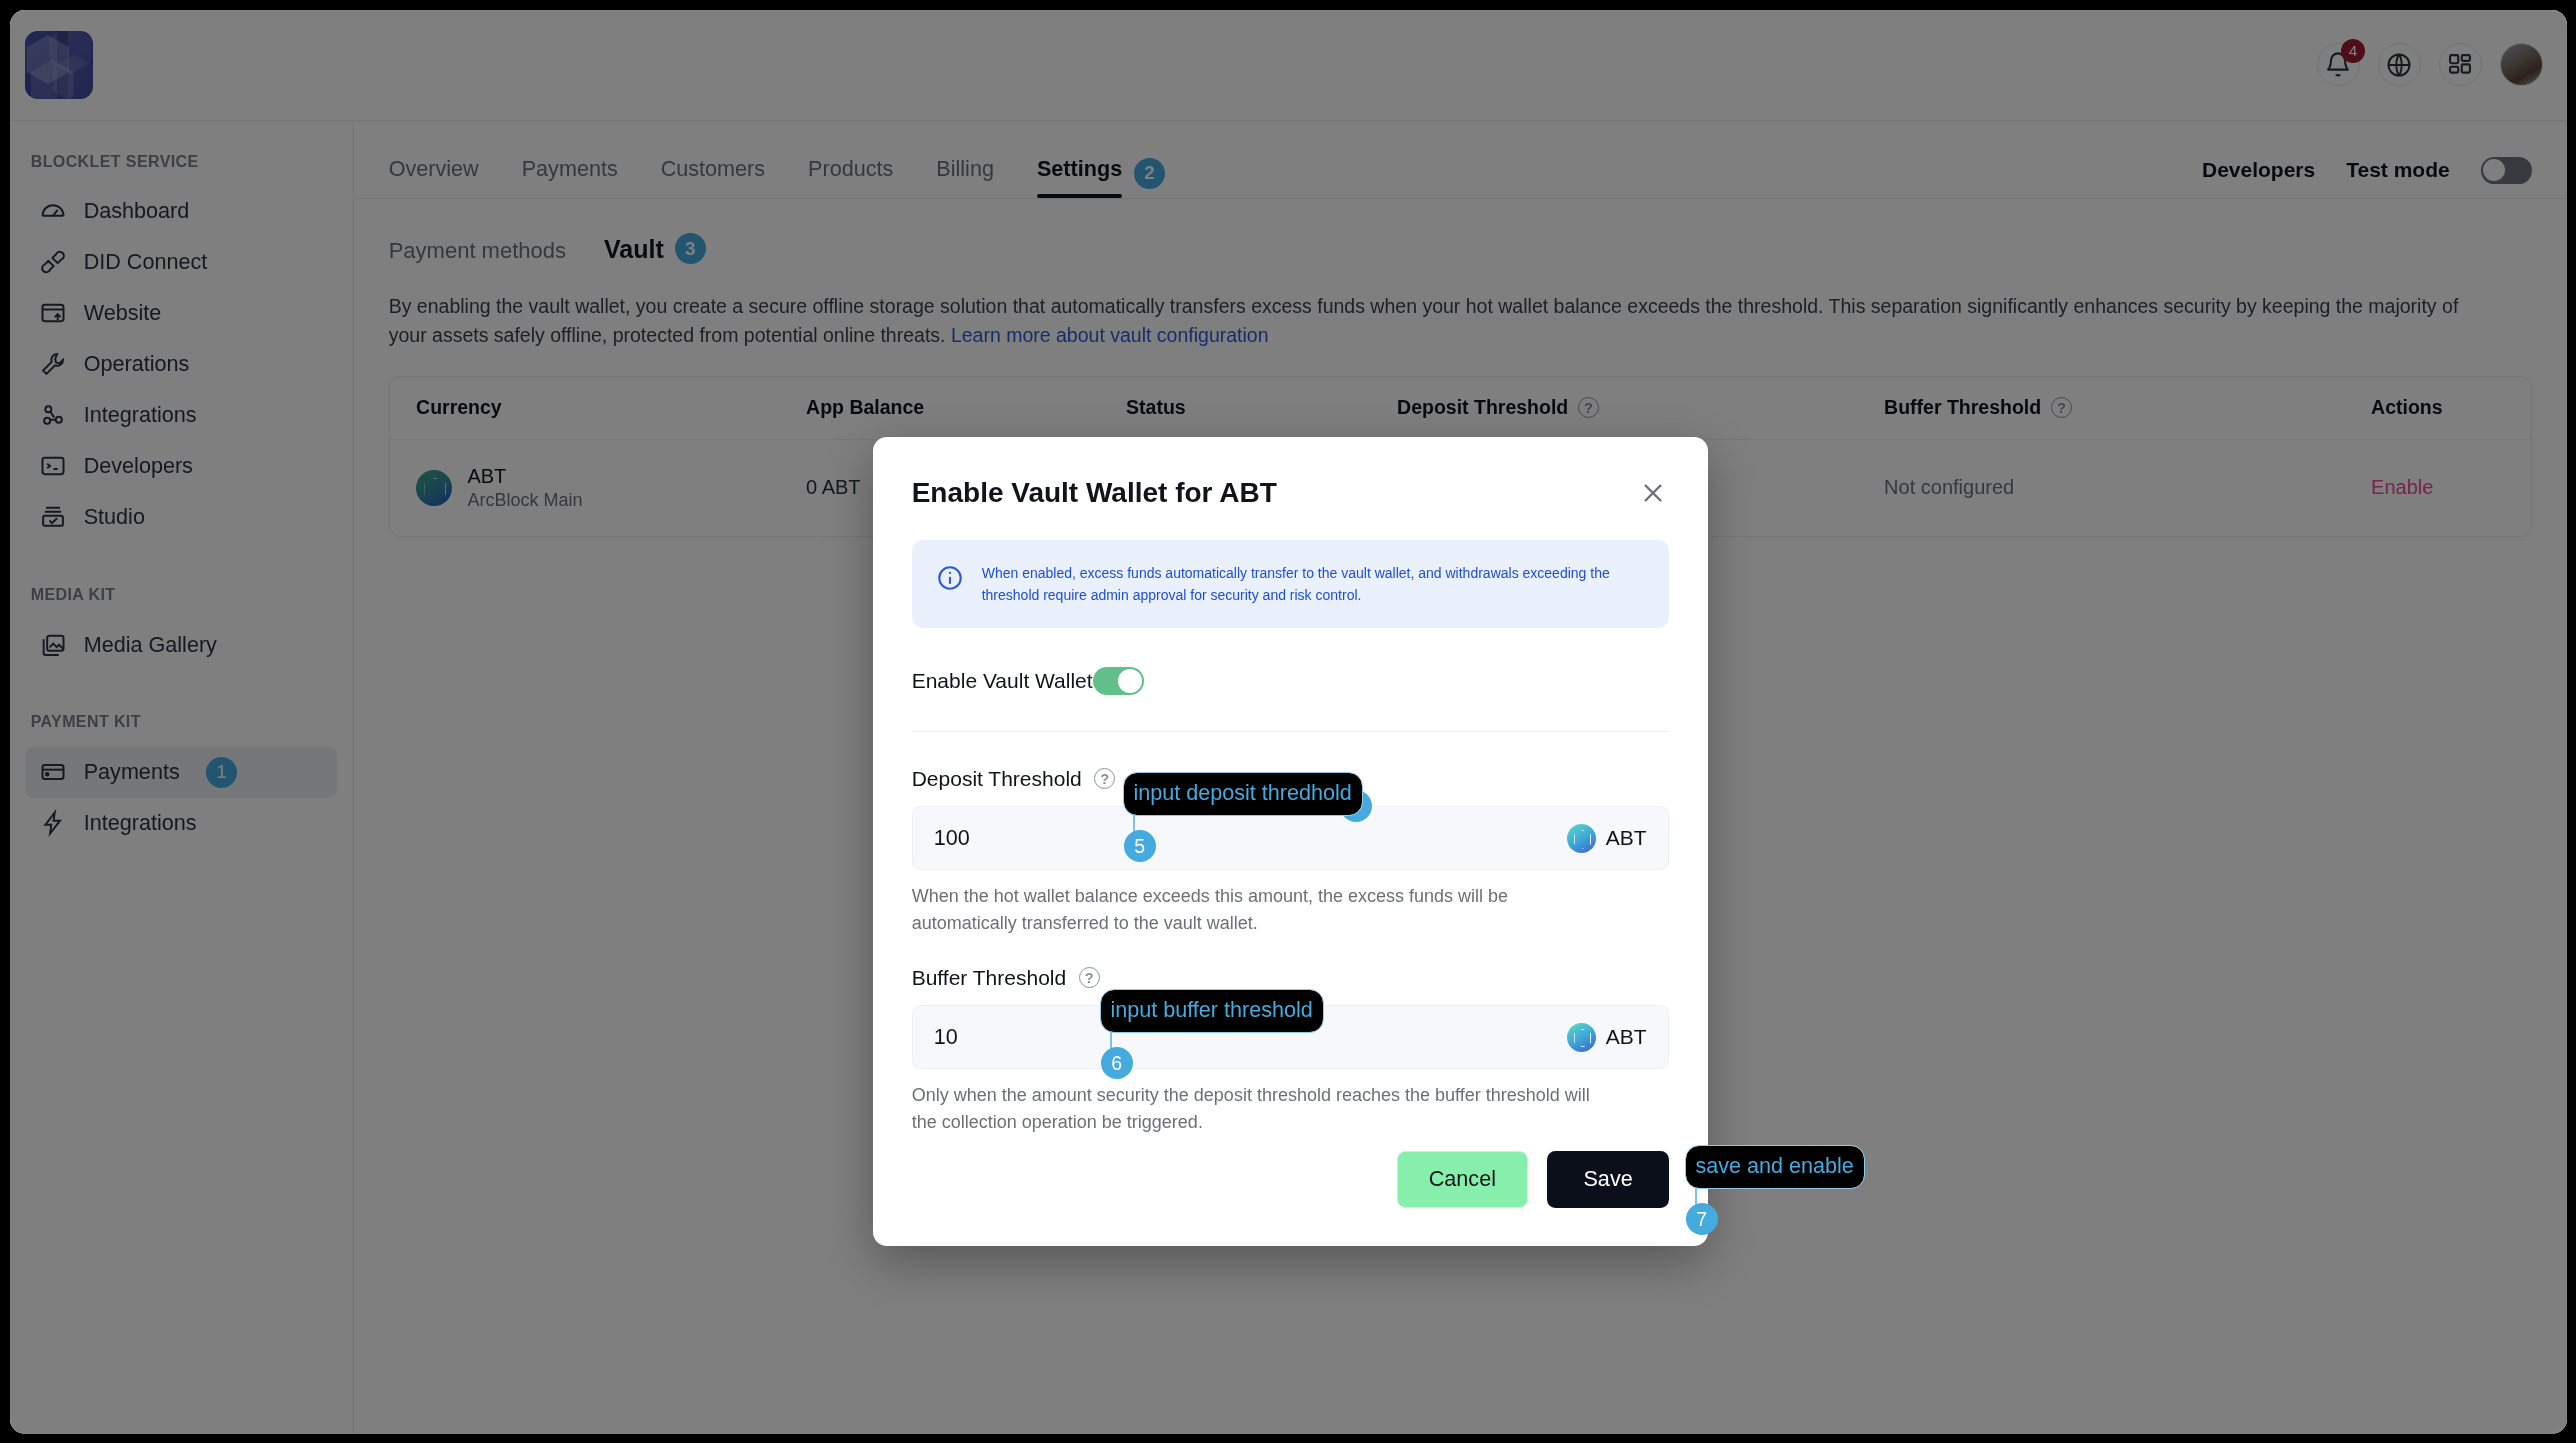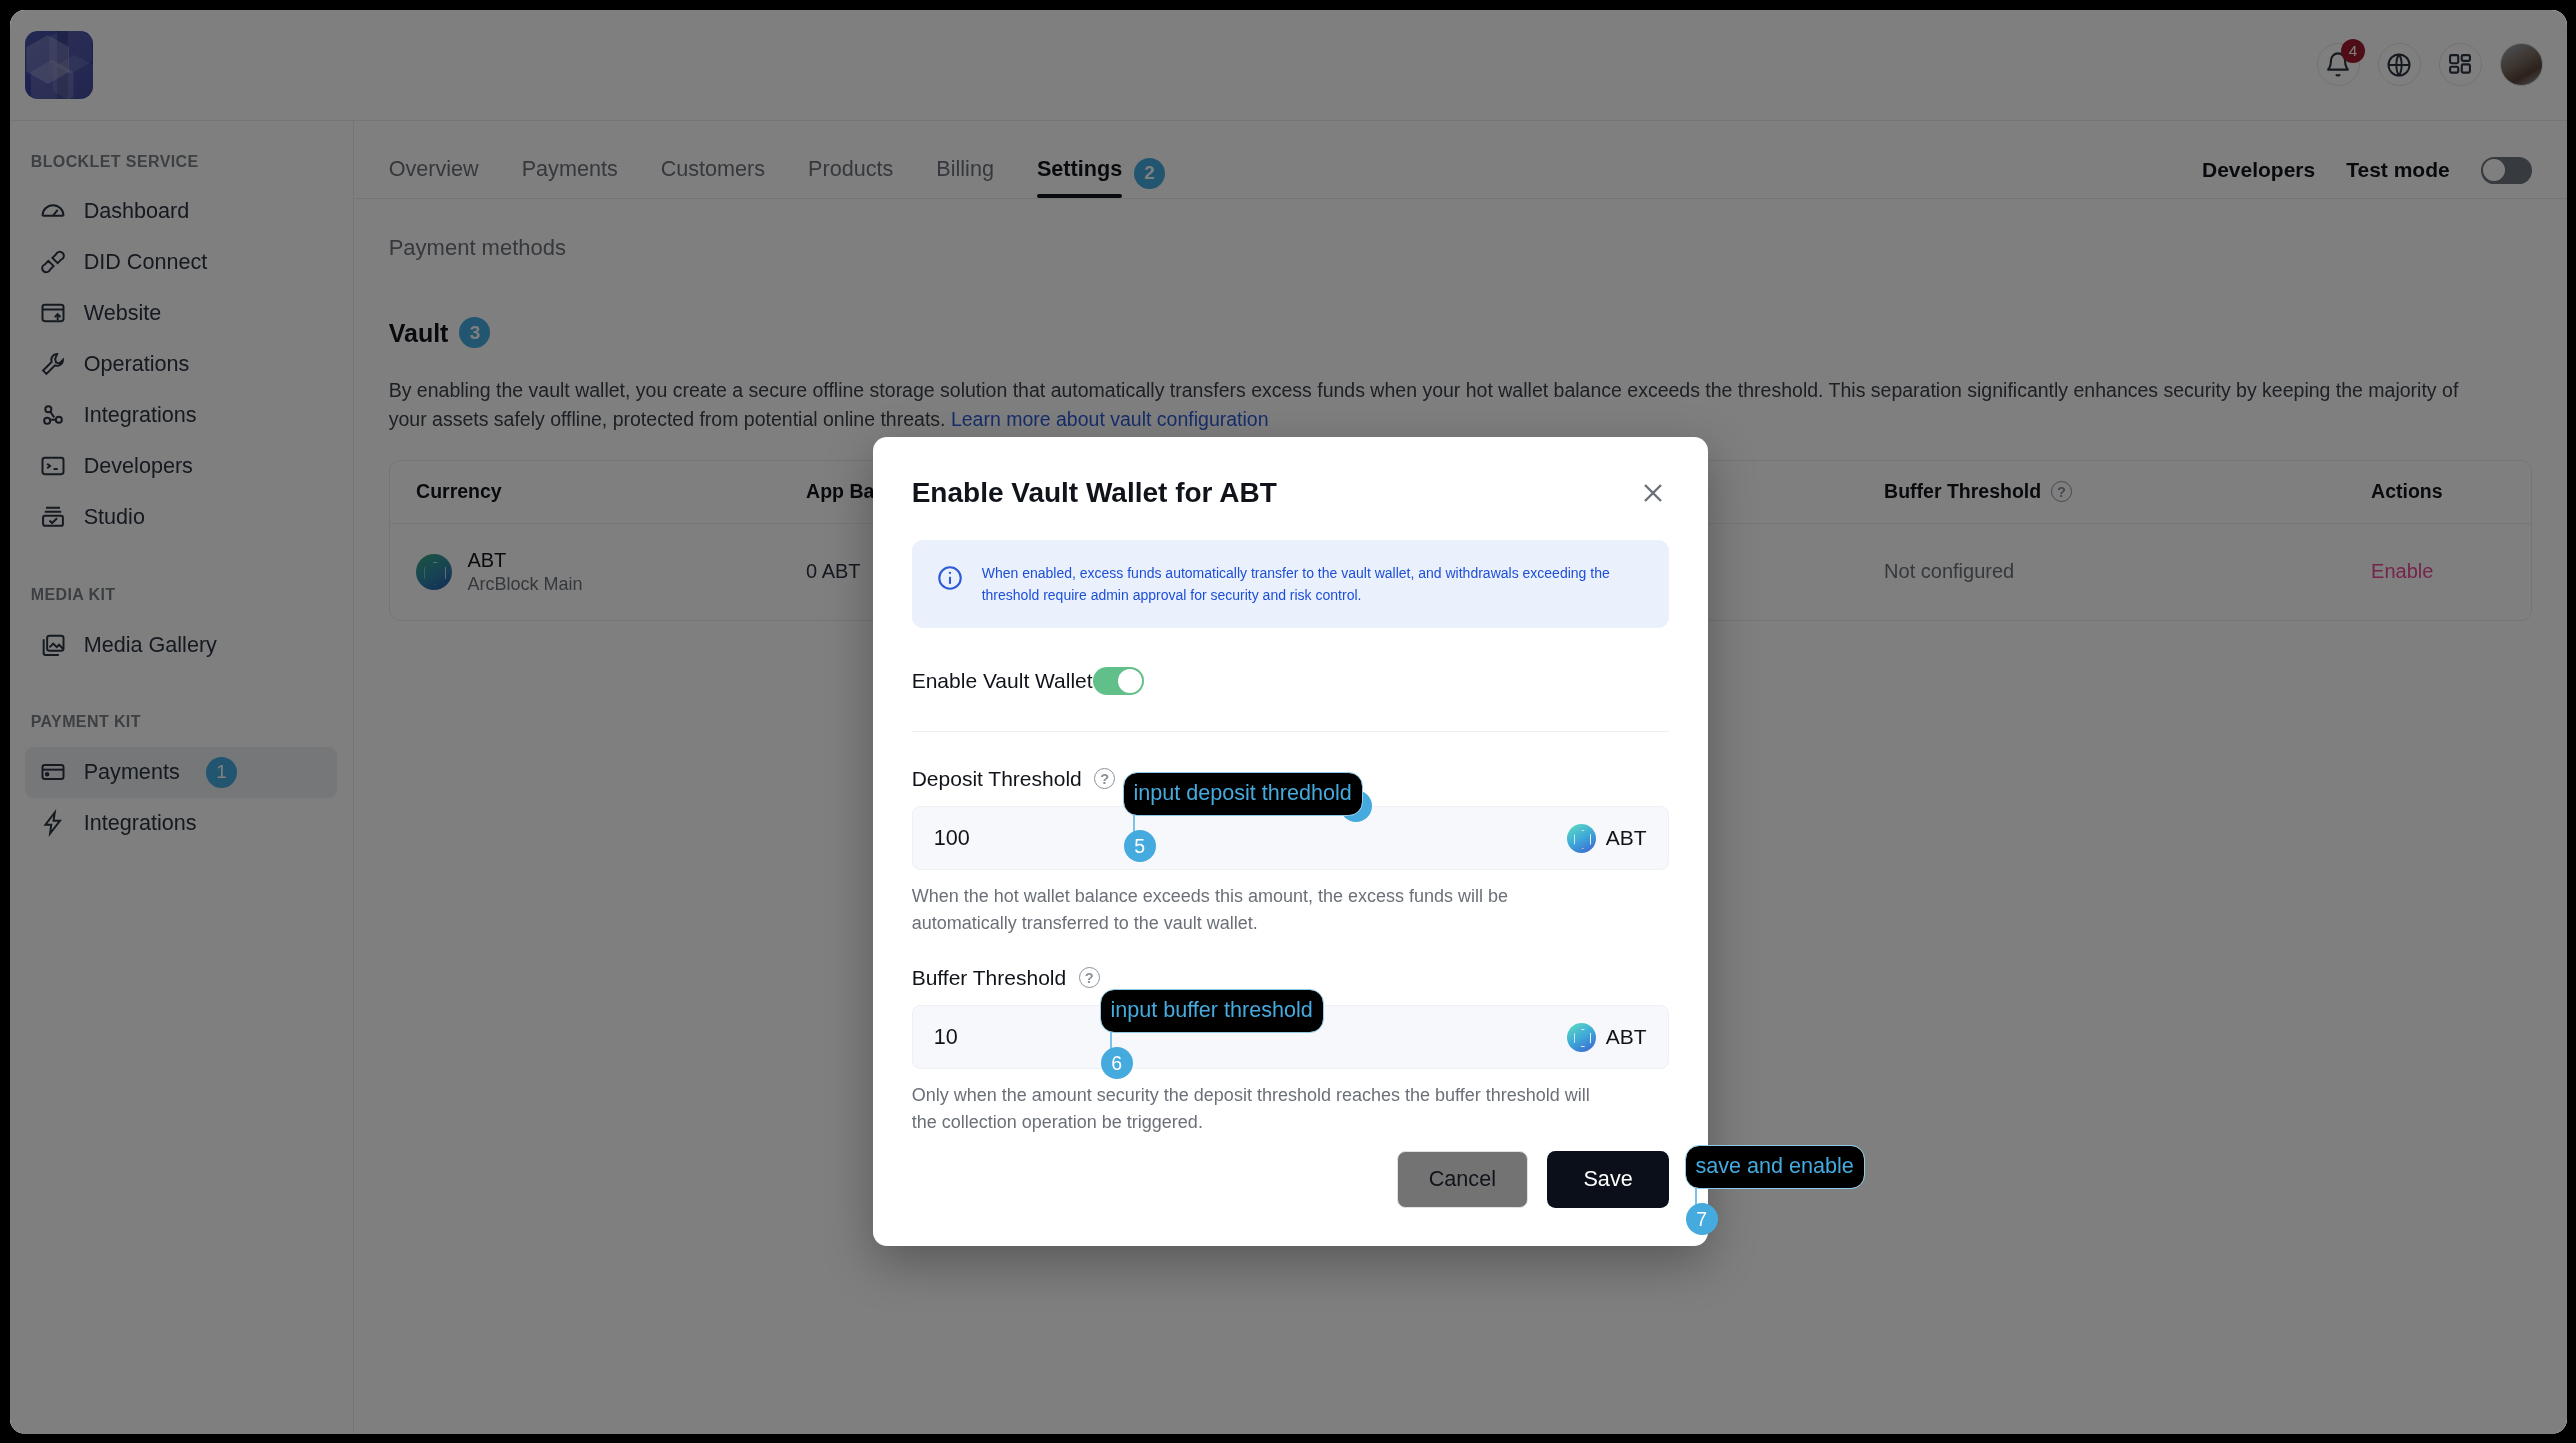--- a/index.html
+++ b/index.html
@@ -144,22 +144,22 @@
     width: 51px; height: 26.4px; border-radius: 13.2px;
     background: #6f757c; position: relative;
   }
   .switch-off .knob {
     position:absolute; left: 2.1px; top: 2.1px;
     width: 22px; height: 22px; border-radius: 50%; background:#fff;
   }
 
   
   #subtabs {
-    display:flex; align-items:flex-start; gap: 58px;
-    padding: 36px 0 0 35px; position: relative; flex-direction: column;
+    display:flex; align-items:flex-end; gap: 38px;
+    padding: 36px 0 0 35px; position: relative;
   }
   .subtab { font-size: 22px; color: #6b7078; position: relative; }
   .subtab.active { color:#10141a; font-weight:700; font-size: 25px; }
   .subtab .tab-badge { top:-1.4px; right:-42px; }
 
   #desc {
     padding: 28px 35px 0 35px;
     font-size: 19.5px; line-height: 1.52; color: #3b4149;
     max-width: 2150px;
   }
@@ -281,21 +281,21 @@
   }
   #modal-footer {
     position: absolute; right: 39px; bottom: 38px;
     display:flex; align-items:center; gap: 19.5px;
   }
   .btn {
     height: 57px; border-radius: 8.4px;
     font-size: 21.6px; display:flex; align-items:center; justify-content:center;
     padding: 0 31px;
   }
-  .btn-cancel { background:#737373; border:0.7px solid #dfe2e6; color:#10141a;margin-left:28px; }
+  .btn-cancel { background:#86efac; border:0.7px solid #dfe2e6; color:#10141a;margin-left:28px; }
   .btn-save { background:#0b0f1a; color:#fff; padding: 0 36px; }
 
   
   .callout { position: absolute; z-index: 80; }
   .callout .tip {
     position: relative;
     background: #000; color: #45aade;
     font-size: 21.6px; line-height: 1;
     padding: 9.7px 9.7px 11px 9.7px;
     border-radius: 13px;

